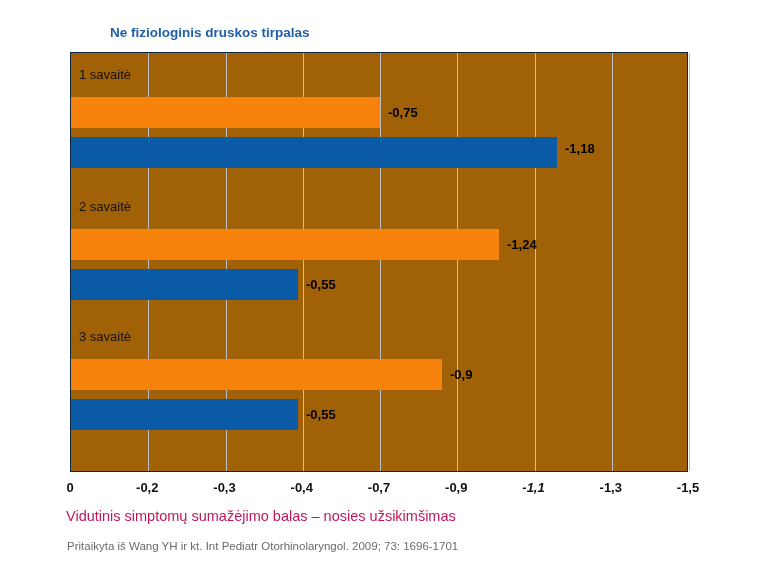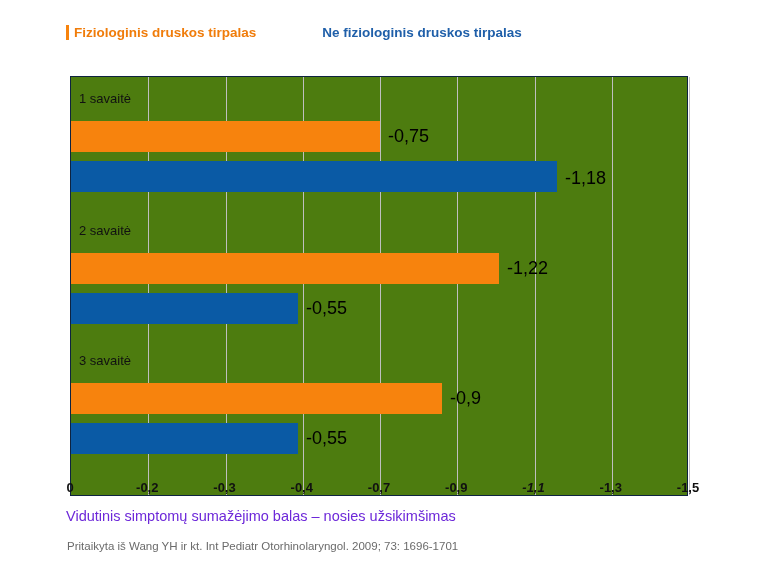--- a/index.html
+++ b/index.html
@@ -50,22 +50,21 @@
 
   
   .plot-frame {
     position: absolute;
     left: 70px;
     top: 52px;
     width: 618px;
     height: 420px;
     border: 1.6px solid #0E2340;
     box-sizing: border-box;
-    background: #4d7c0f;
-    margin-top: 24px;
+    background: #a16207;
   }
   .gridlines {
     position: absolute;
     left: 0; top: 0; right: 0; bottom: 0;
   }
   .gridline {
     position: absolute;
     top: 0;
     bottom: 0;
     width: 1px;
@@ -87,22 +86,22 @@
   }
   .bar {
     position: absolute;
     left: 0;
     height: 31px;
   }
   .bar.orange { background: #F7830D; }
   .bar.blue   { background: #0A5AA5; }
   .bar-value {
     position: absolute;
-    font-size: 18px;
-    font-weight: normal;
+    font-size: 13px;
+    font-weight: bold;
     color: #000000;
     white-space: nowrap;
     line-height: 31px;
     height: 31px;
   }
 
   
   .xtick {
     position: absolute;
     top: 480px;
@@ -112,42 +111,38 @@
     transform: translateX(-50%);
     white-space: nowrap;
   }
 
   
   .axis-title {
     position: absolute;
     left: 66px;
     top: 508px;
     font-size: 14.5px;
-    color: #6d28d9;
+    color: #be185d;
     white-space: nowrap;
   }
   .source-note {
     position: absolute;
     left: 67px;
     top: 540px;
     font-size: 11.5px;
     color: #6B6B6B;
     white-space: nowrap;
   }
 </style>
 </head>
 <body>
 
 <div id="chart-root">
 
   <div class="legend">
-    <span class="legend-entry">
-      <span class="legend-swatch" style="background:#F7830D;"></span>
-      <span class="legend-label-orange">Fiziologinis druskos tirpalas</span>
-    </span>
     <span class="legend-entry">
       <span class="legend-label-blue">Ne fiziologinis druskos tirpalas</span>
     </span>
   </div>
 
   <div class="plot-frame">
     <div class="gridlines" id="gridlines">
         <div class="gridline" style="left: 77px;"></div>
         <div class="gridline" style="left: 155px;"></div>
         <div class="gridline" style="left: 232px;"></div>
@@ -155,24 +150,24 @@
         <div class="gridline" style="left: 386px;"></div>
         <div class="gridline" style="left: 464px;"></div>
         <div class="gridline" style="left: 541px;"></div>
         <div class="gridline" style="left: 618px;"></div>
       </div>
     <div class="bars-layer" id="bars-layer">
         <div class="group-label" style="top: 14px;">1 savaitė</div>
         <div class="bar orange" style="top: 44px; width: 309px;"></div>
         <div class="bar-value" style="top: 44px; left: 317px;">-0,75</div>
         <div class="bar blue" style="top: 84px; width: 486px;"></div>
-        <div class="bar-value" style="top: 86px; left: 494px;">-1,18</div>
+        <div class="bar-value" style="top: 80px; left: 494px;">-1,18</div>
         <div class="group-label" style="top: 146px;">2 savaitė</div>
         <div class="bar orange" style="top: 176px; width: 428px;"></div>
-        <div class="bar-value" style="top: 176px; left: 436px;">-1,22</div>
+        <div class="bar-value" style="top: 176px; left: 436px;">-1,24</div>
         <div class="bar blue" style="top: 216px; width: 227px;"></div>
         <div class="bar-value" style="top: 216px; left: 235px;">-0,55</div>
         <div class="group-label" style="top: 276px;">3 savaitė</div>
         <div class="bar orange" style="top: 306px; width: 371px;"></div>
         <div class="bar-value" style="top: 306px; left: 379px;">-0,9</div>
         <div class="bar blue" style="top: 346px; width: 227px;"></div>
         <div class="bar-value" style="top: 346px; left: 235px;">-0,55</div>
       </div>
   </div>
 

